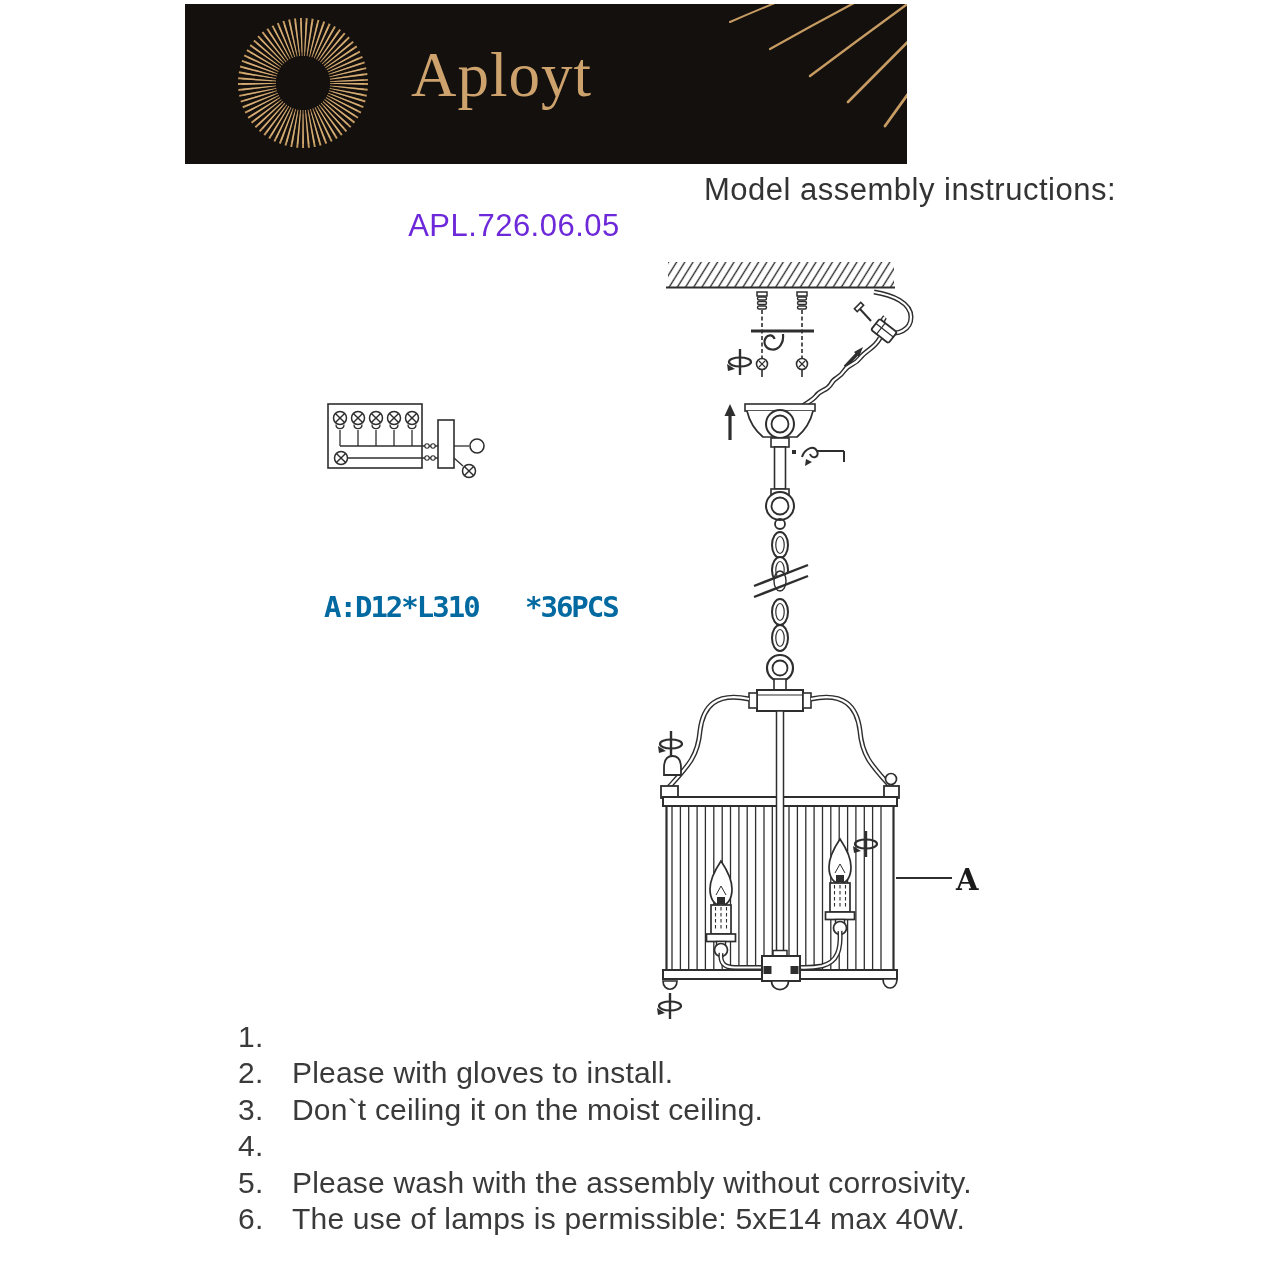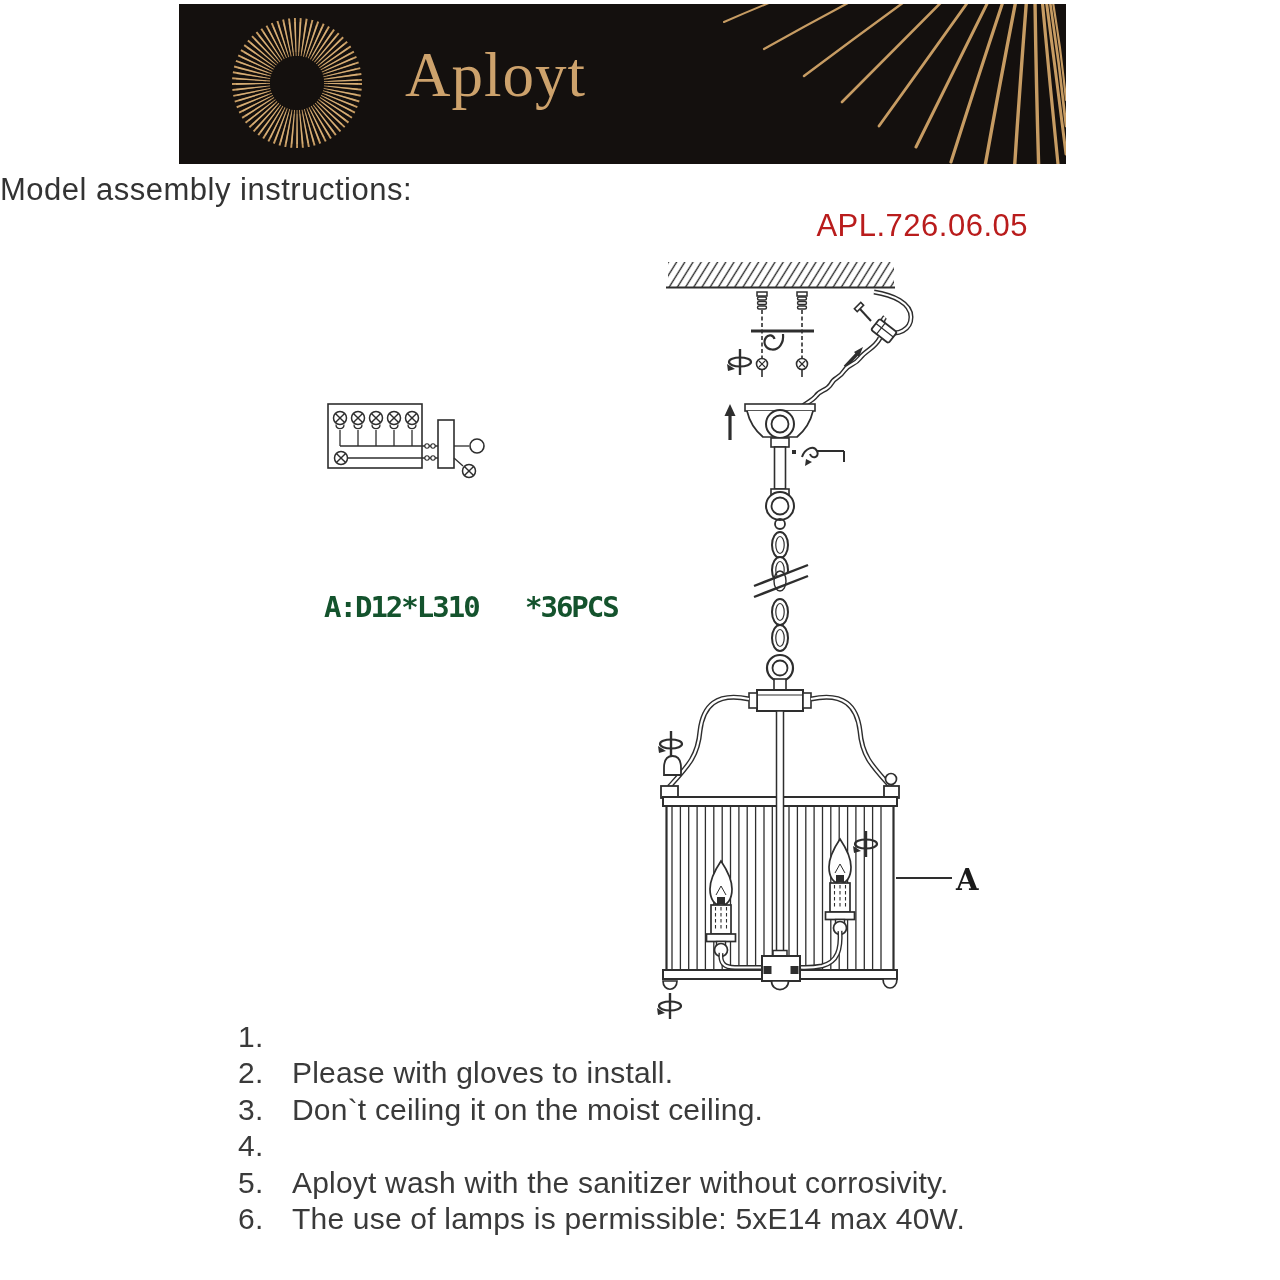--- a/index.html
+++ b/index.html
@@ -1,36 +1,36 @@
 <!DOCTYPE html>
 <html><head>
 <meta charset="utf-8">
 <style>
   html,body{margin:0;padding:0;background:#fff;}
   .page{position:relative;width:1280px;height:1280px;background:#ffffff;overflow:hidden;
         font-family:"Liberation Sans",sans-serif;}
   
-  .banner{position:absolute;left:179px;top:4px;width:887px;height:160px;background:#14100e;overflow:hidden;}
+  .banner{position:absolute;left:185px;top:4px;width:722px;height:160px;background:#14100e;overflow:hidden;}
   .banner svg{position:absolute;left:0;top:0;}
   .wordmark{position:absolute;left:226px;top:40px;font-family:"Liberation Serif",serif;
             font-size:63px;font-weight:400;color:#cda26c;letter-spacing:1px;line-height:1;}
   
-  .title1{position:absolute;left:0;top:172px;width:1116px;text-align:left;
+  .title1{position:absolute;left:0;top:172px;width:1116px;text-align:right;
           font-size:31px;color:#333;letter-spacing:.5px;}
-  .title2{position:absolute;left:0;top:208px;width:1028px;text-align:right;
-          font-size:31px;color:#b91c1c;letter-spacing:.5px;}
+  .title2{position:absolute;left:0;top:208px;width:1028px;text-align:center;
+          font-size:31px;color:#6d28d9;letter-spacing:.5px;}
   
   .diagram{position:absolute;left:0;top:248px;}
   .ln{stroke:#2e2e2e;fill:none;}
   .wf{fill:#ffffff;stroke:#2e2e2e;}
   .dk{fill:#2e2e2e;stroke:none;}
   .tube-o{stroke:#2e2e2e;stroke-width:5;fill:none;}
   .tube-i{stroke:#ffffff;stroke-width:2.2;fill:none;}
   .part-label{position:absolute;left:324px;top:590px;font-family:"DejaVu Sans Mono",monospace;
-              font-weight:bold;font-size:29px;letter-spacing:-2px;color:#14532d;white-space:pre;}
+              font-weight:bold;font-size:29px;letter-spacing:-2px;color:#0369a1;white-space:pre;}
   .callout-a{font-family:"DejaVu Serif",serif;font-weight:bold;font-size:29px;fill:#1a1a1a;}
   
   .list{position:absolute;left:238px;top:1020px;width:860px;font-size:30px;color:#3a3a3a;}
   .li{display:flex;height:36.4px;align-items:baseline;letter-spacing:.2px;}
   .li .num{width:54px;flex:none;}
 </style>
 </head>
 <body>
 
 <div class="page">
@@ -324,21 +324,21 @@
     </div>
     <div class="li">
       <span class="num">3.</span>
       <span class="txt">Don`t ceiling it on the moist ceiling.</span>
     </div>
     <div class="li">
       <span class="num">4.</span>
     </div>
     <div class="li">
       <span class="num">5.</span>
-      <span class="txt">Aployt wash with the sanitizer without corrosivity.</span>
+      <span class="txt">Please wash with the assembly without corrosivity.</span>
     </div>
     <div class="li">
       <span class="num">6.</span>
       <span class="txt">The use of lamps is permissible: 5xE14 max 40W.</span>
     </div>
   </div>
 
 </div>
 
 </body></html>

